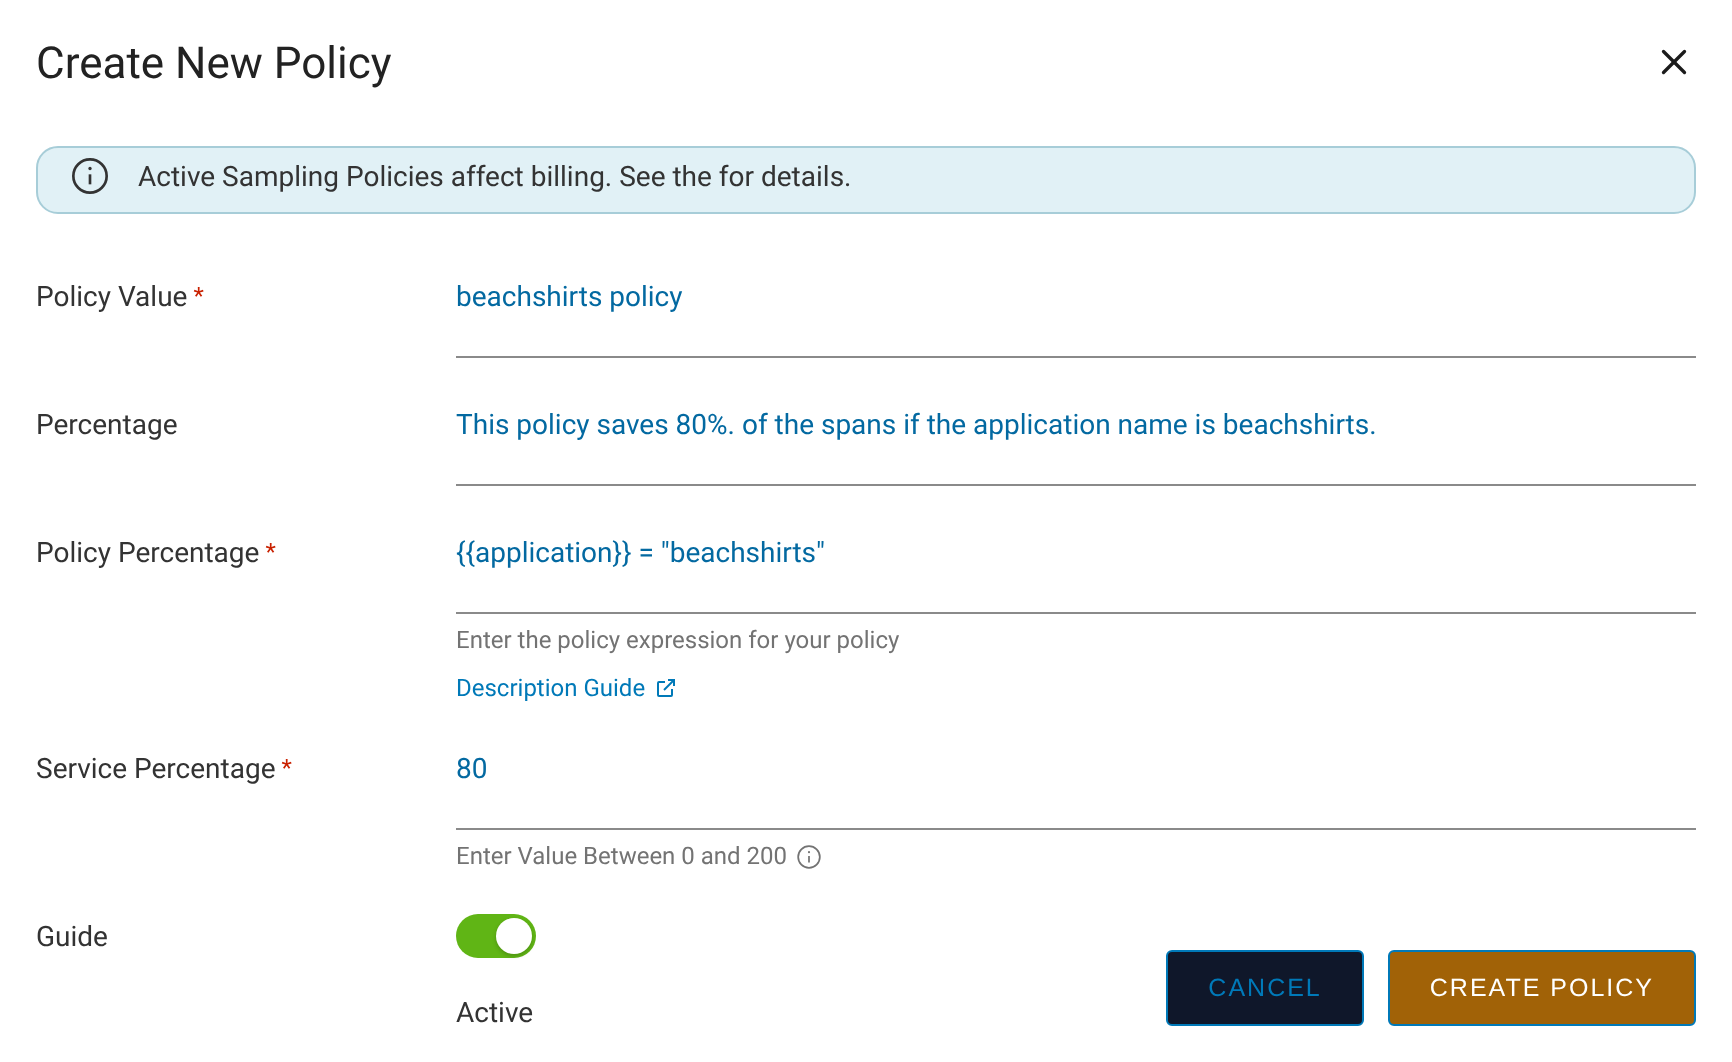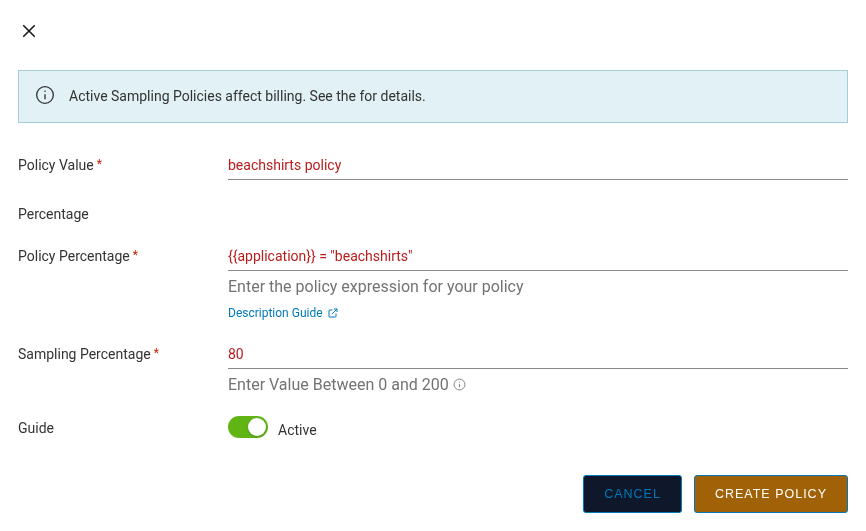--- a/index.html
+++ b/index.html
@@ -12,49 +12,49 @@
       position: relative;
       background: #fff;
     }
     .header { display: flex; justify-content: space-between; align-items: flex-start; margin-bottom: 28px; }
     .title { font-size: 22px; font-weight: 400; color: #222; }
     .close-btn { background: none; border: none; cursor: pointer; padding: 2px; }
     .close-btn svg { width: 18px; height: 18px; display: block; }
     .info-banner {
       display: flex; align-items: center; gap: 14px;
       background: #e1f1f6; border: 1px solid #a7cdd8;
-      padding: 14px 16px; border-radius: 0; margin-bottom: 30px;
+      padding: 4px 16px; border-radius: 11px; margin-bottom: 30px;
       font-size: 14px; color: #333;
     }
     .info-banner .info-icon { flex-shrink: 0; }
     .info-banner .info-text { line-height: 1.4; }
     .link {
       color: #333; text-decoration: underline; cursor: pointer;
       display: inline-flex; align-items: center; gap: 4px;
     }
     .link.blue { color: #0079b8; text-decoration: none; }
     .ext-icon { display: inline-flex; }
     .form-row { display: flex; align-items: flex-start; margin-bottom: 22px; }
     .label-col {
       width: 210px; flex-shrink: 0; font-size: 14px; color: #333;
       padding-top: 4px;
     }
     .req { color: #c92100; margin-left: 3px; font-size: 12px; vertical-align: top; }
     .field-col { flex: 1; }
     .text-input {
       width: 100%; border: none; border-bottom: 1px solid #8a8a8a;
-      font-size: 14px; color: #b91c1c; padding: 4px 0 6px 0;
+      font-size: 14px; color: #0369a1; padding: 4px 0 21px 0;
       background: transparent; outline: none; font-family: inherit;
     }
-    .helper { font-size: 16px; color: #737373; margin-top: 6px; display: flex; align-items: center; gap: 4px;}
+    .helper { font-size: 12px; color: #737373; margin-top: 6px; display: flex; align-items: center; gap: 4px;}
     .helper-link-row { margin-top: 10px; font-size: 12px; }
     .helper-link-row .link.blue { font-size: 12px; }
     .status-row { margin-top: 4px; }
     .toggle {
-      display: inline-flex; align-items: flex-end; gap: 10px; cursor: pointer;
+      display: inline-flex; align-items: flex-start; gap: 20px; cursor: pointer; flex-direction: column;
     }
     .toggle-track {
       width: 40px; height: 22px; border-radius: 11px; background: #60b515;
       position: relative; transition: background .15s;
     }
     .toggle-thumb {
       width: 18px; height: 18px; border-radius: 50%; background: #fff;
       position: absolute; top: 2px; left: 20px;
       box-shadow: 0 1px 2px rgba(0,0,0,0.2);
     }
@@ -73,20 +73,21 @@
     }
     .btn-primary {
       background: #a16207; border: 1px solid #0079b8; color: #fff;
     }
     .small-info-icon { display:inline-flex; }
   </style>
 </head>
 <body>
 
 <div class="header">
+  <h1 class="title">Create New Policy</h1>
   <button class="close-btn" aria-label="Close">
     <span>
       <svg viewBox="0 0 24 24" fill="none" stroke="#1b1b1b" stroke-width="2.2" stroke-linecap="round">
           <line x1="5" y1="5" x2="19" y2="19"></line>
           <line x1="19" y1="5" x2="5" y2="19"></line>
         </svg>
     </span>
   </button>
 </div>
 
@@ -108,20 +109,23 @@
   <div class="label-col">
     <span>Policy Value</span><span class="req">*</span>
   </div>
   <div class="field-col">
     <input class="text-input" type="text" value="beachshirts policy" style="">
   </div>
 </div>
 
 <div class="form-row">
   <div class="label-col">Percentage</div>
+  <div class="field-col">
+    <input class="text-input" type="text" value="This policy saves 80%. of the spans if the application name is beachshirts." style="">
+  </div>
 </div>
 
 <div class="form-row">
   <div class="label-col">
     <span>Policy Percentage</span><span class="req">*</span>
   </div>
   <div class="field-col">
     <input class="text-input" type="text" value="{{application}} = &quot;beachshirts&quot;" style="">
     <div class="helper">Enter the policy expression for your policy</div>
     <div class="helper-link-row">
@@ -134,21 +138,21 @@
               <line x1="10" y1="14" x2="20" y2="4"></line>
             </svg>
         </span>
       </a>
     </div>
   </div>
 </div>
 
 <div class="form-row">
   <div class="label-col">
-    <span>Sampling Percentage</span><span class="req">*</span>
+    <span>Service Percentage</span><span class="req">*</span>
   </div>
   <div class="field-col">
     <input class="text-input" type="text" value="80" style="">
     <div class="helper">
       <span>Enter Value Between 0 and 200</span>
       <span class="small-info-icon">
         <svg width="13" height="13" viewBox="0 0 24 24" fill="none" stroke="#737373" stroke-width="1.6">
             <circle cx="12" cy="12" r="10"></circle>
             <circle cx="12" cy="7.5" r="1" fill="#737373" stroke="none"></circle>
             <line x1="12" y1="11" x2="12" y2="17"></line>

